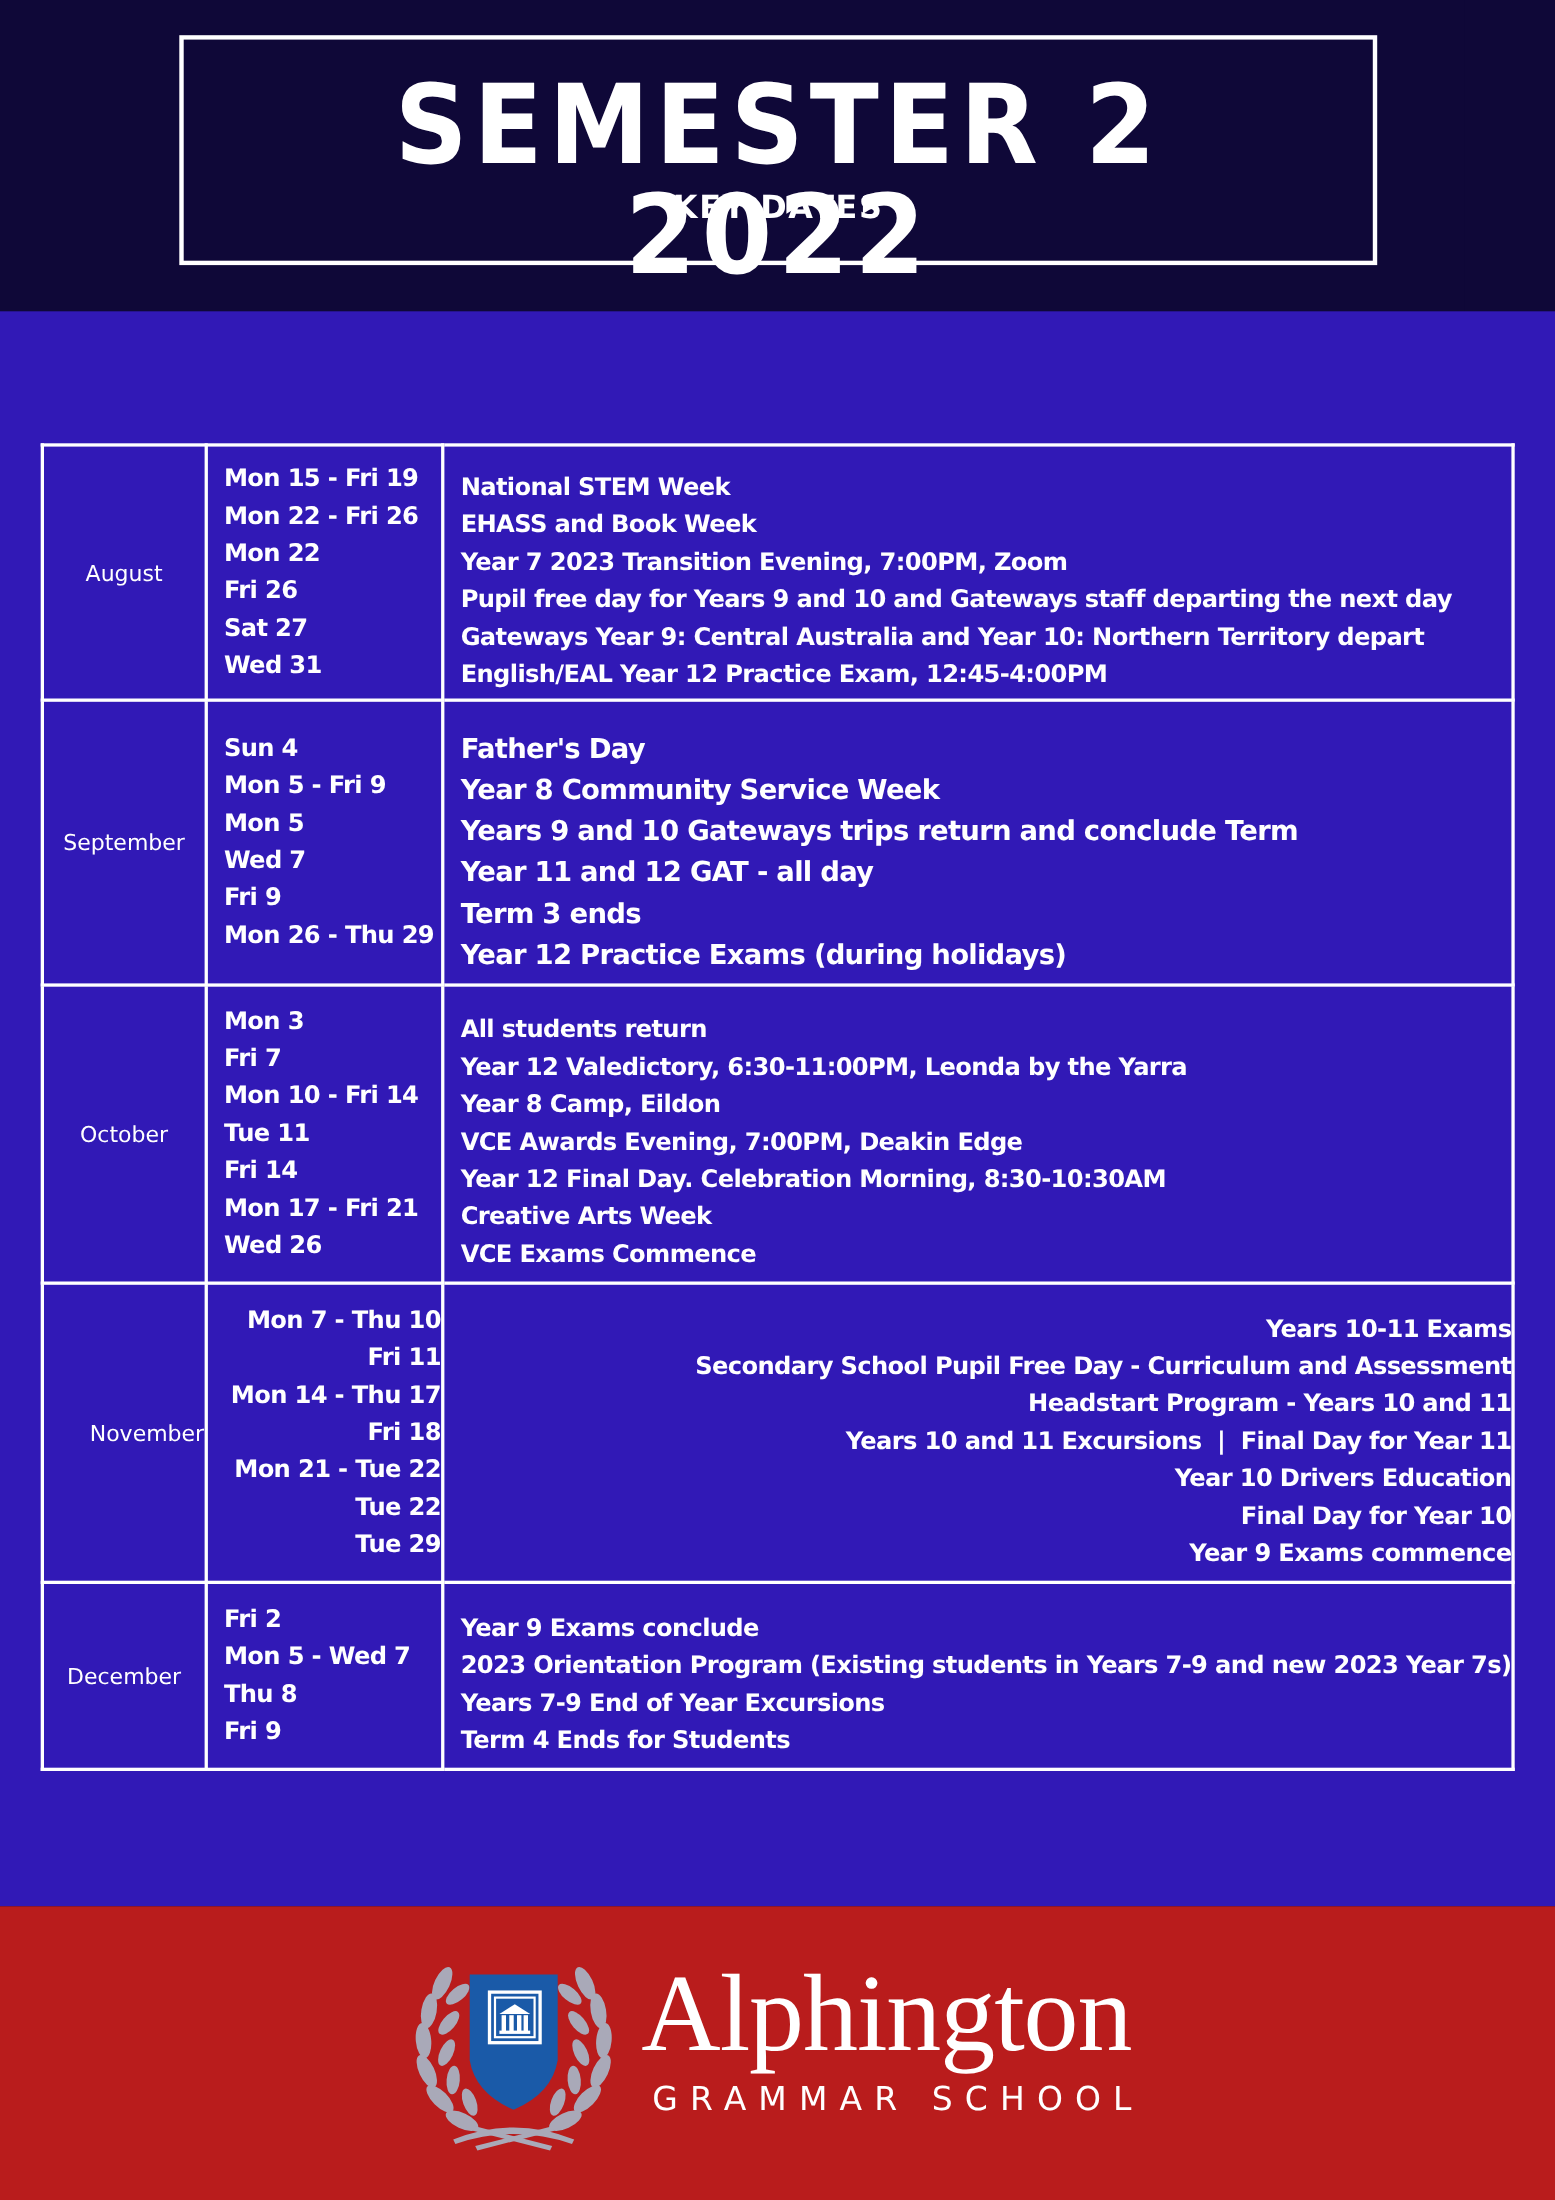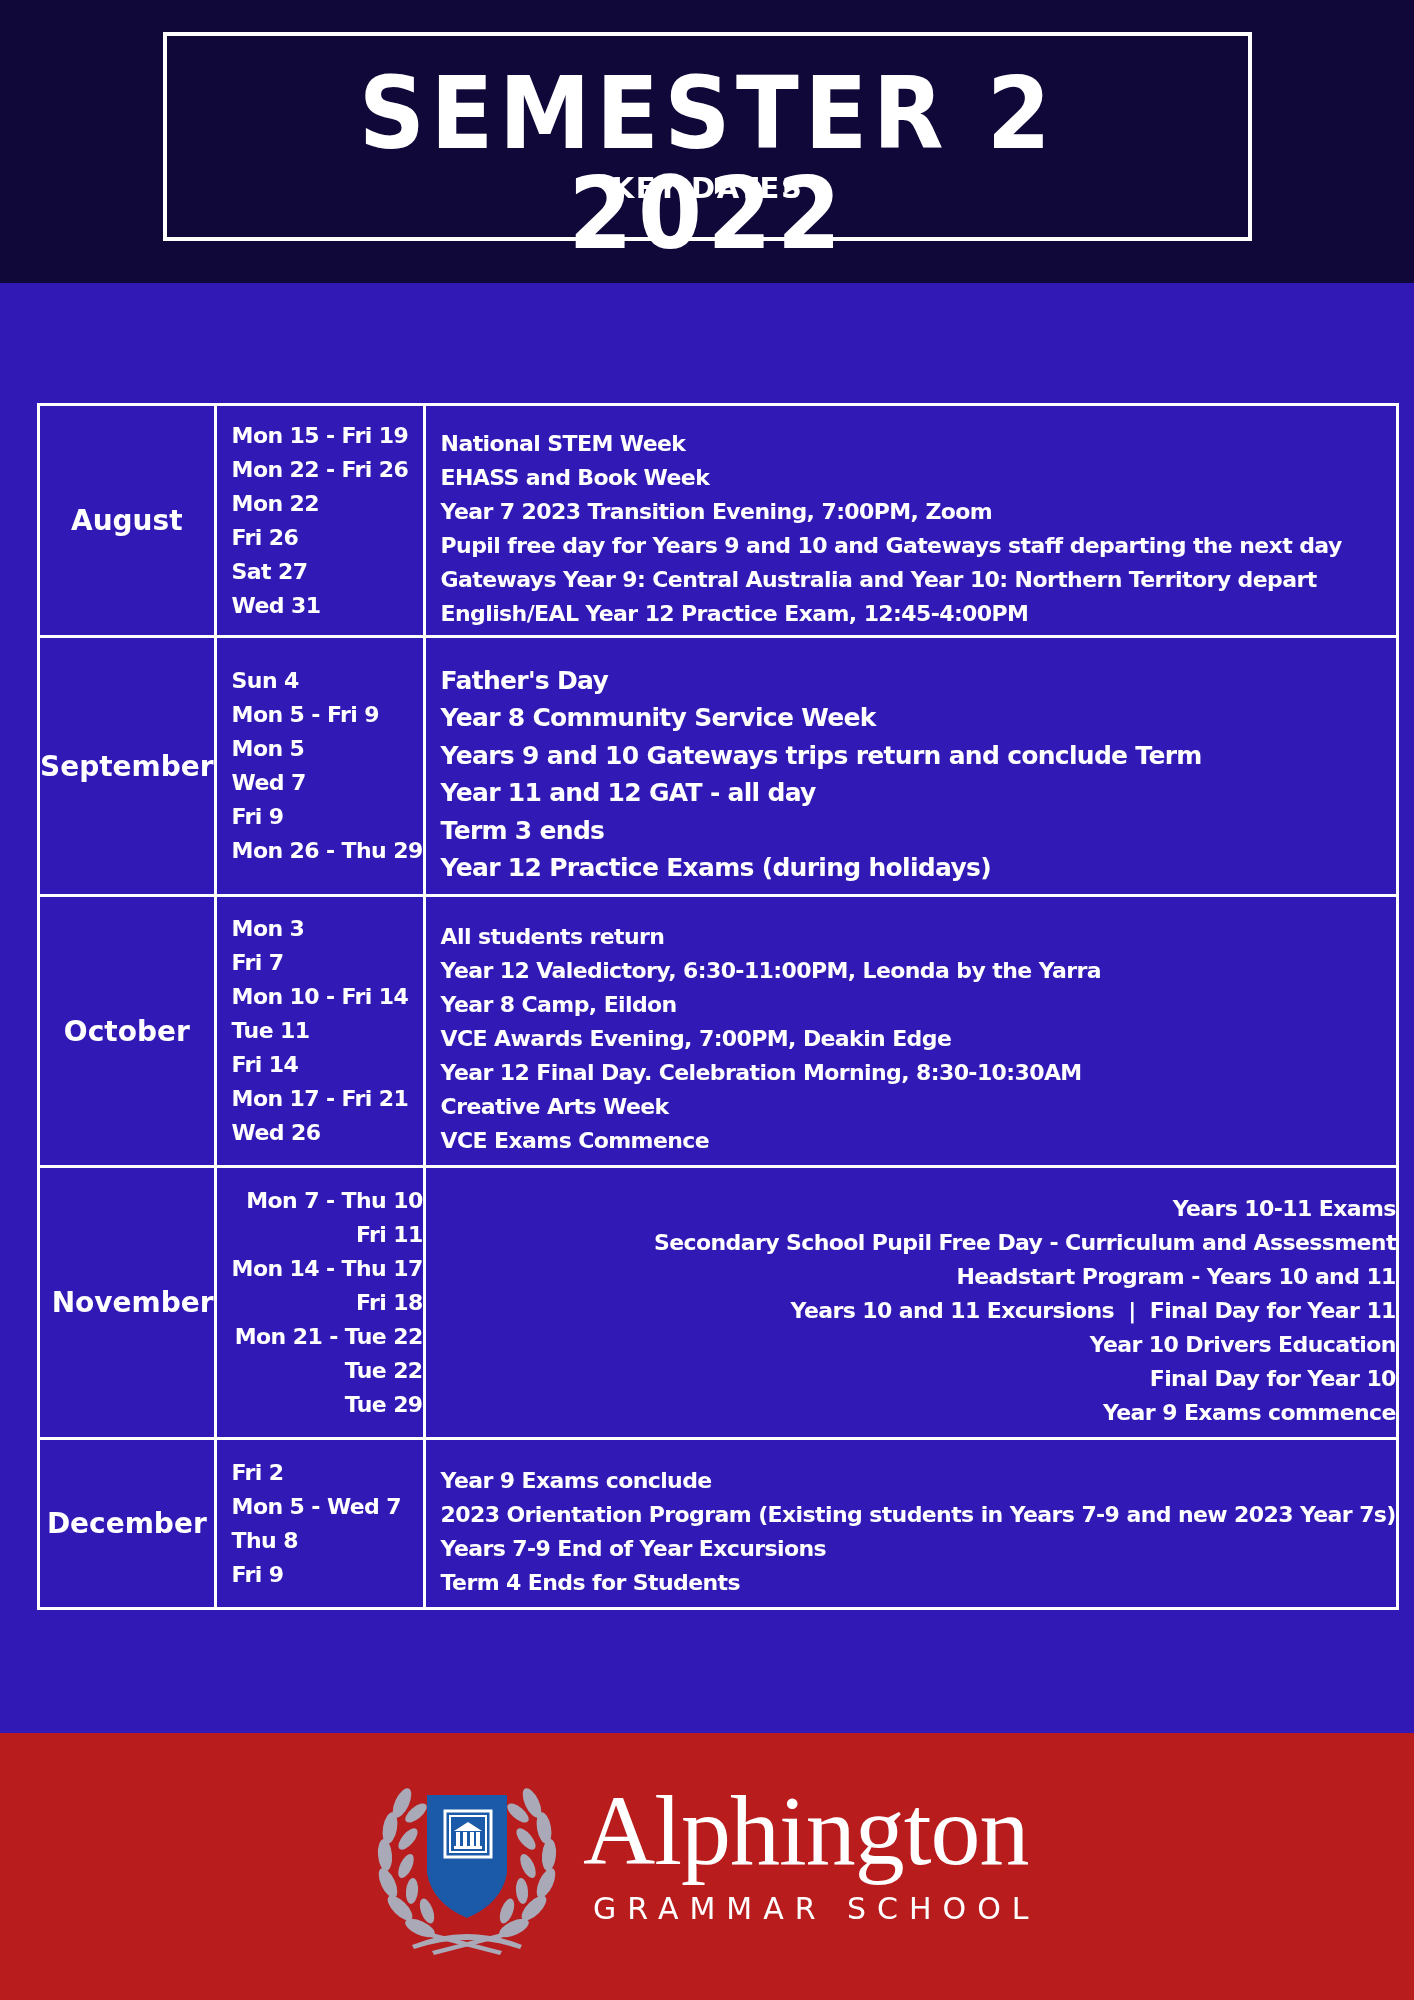--- a/index.html
+++ b/index.html
@@ -75,22 +75,22 @@
     }
     .schedule-table td {
       border: 3px solid #ffffff;
       vertical-align: middle;
       color: #ffffff;
     }
     .col-month {
       width: 176px;
       text-align: center;
       font-family: "DejaVu Sans", sans-serif;
-      font-weight: bold;
-      font-size: 28px;
+      font-weight: normal;
+      font-size: 20px;
     }
     .col-dates {
       width: 220px;
       padding: 0 0 0 15px;
       font-family: "DejaVu Sans", sans-serif;
       font-weight: bold;
       font-size: 22px;
       line-height: 34px;
     }
     .col-events {

